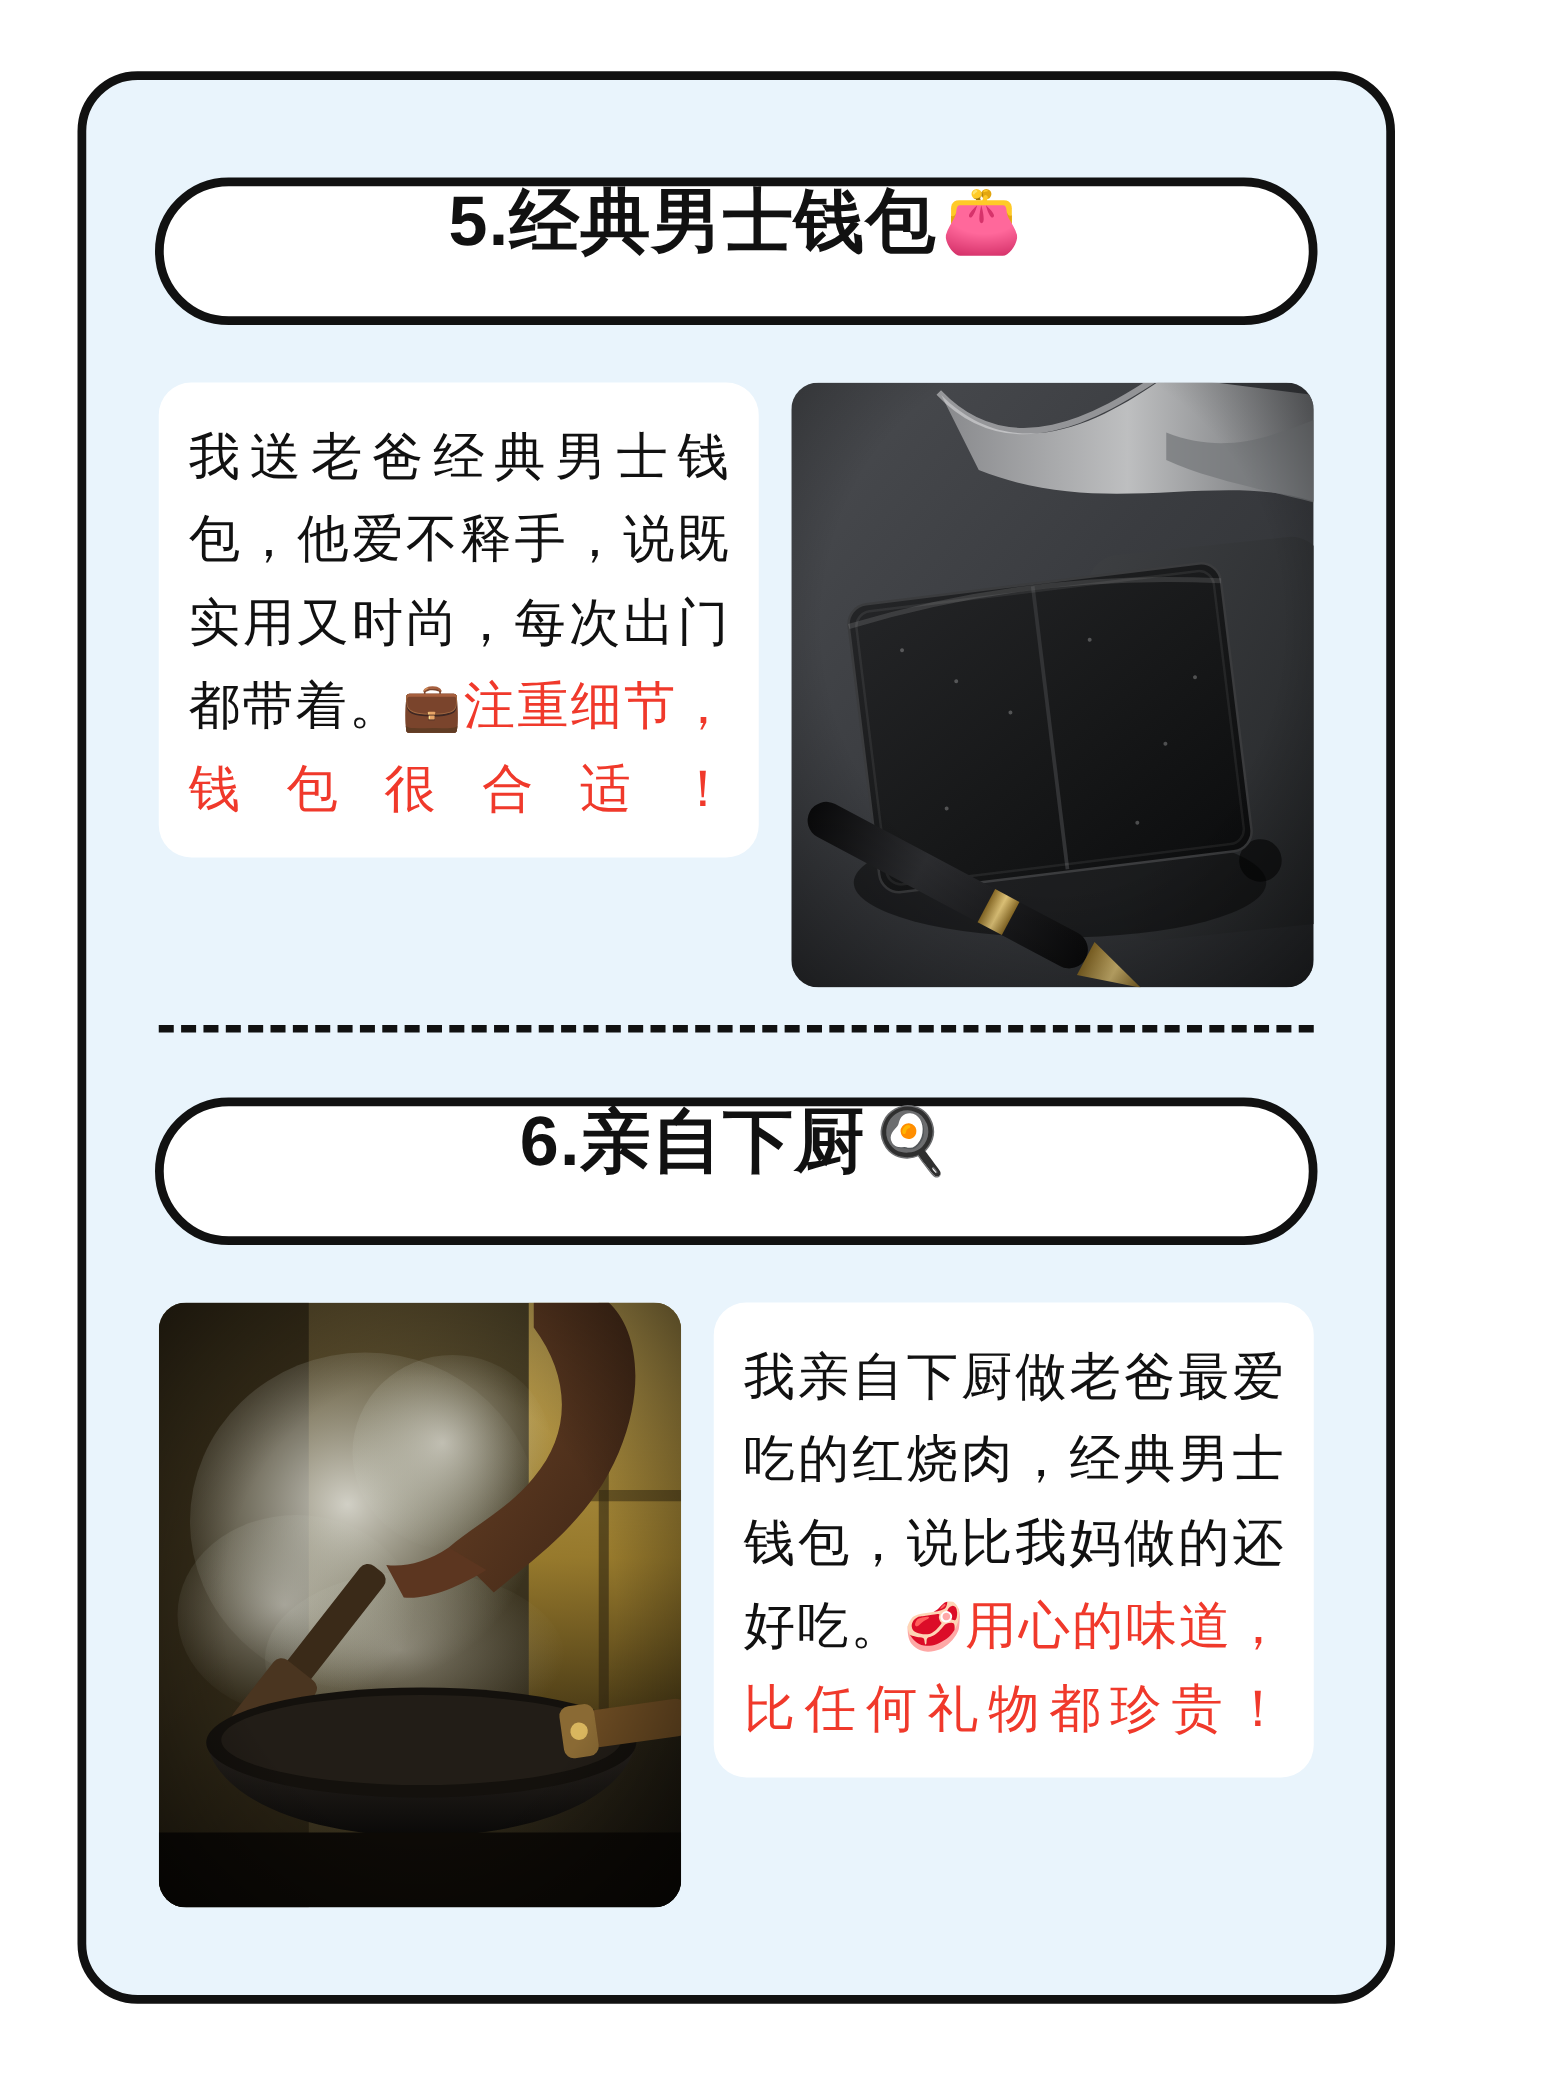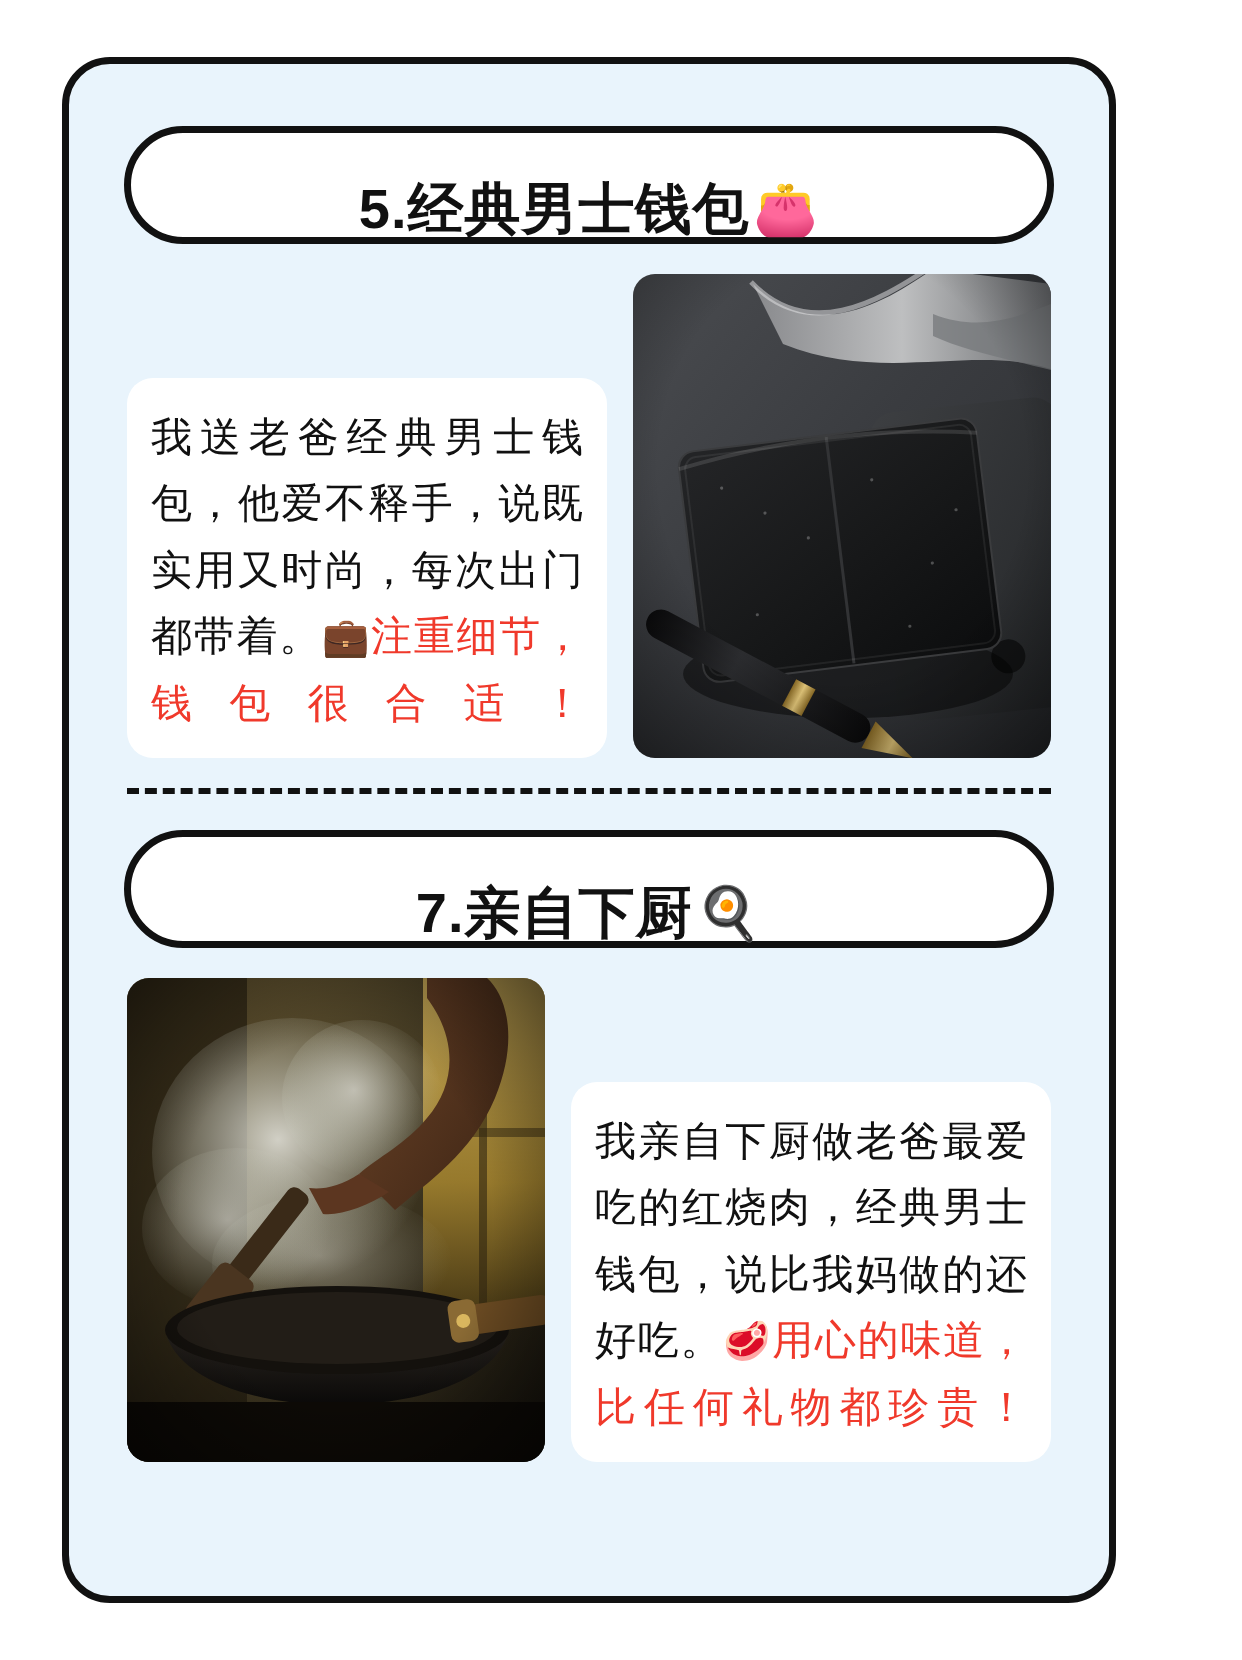--- a/index.html
+++ b/index.html
@@ -22,29 +22,29 @@
     height: 1546px;
     background: #e9f4fc;
     border: 7px solid #111111;
     border-radius: 48px;
     box-sizing: border-box;
     padding: 0;
   }
 
   
   .pill {
-    margin: 0 auto;
+    margin: 16px auto;
     width: 930px;
     height: 118px;
     background: #ffffff;
     border: 7px solid #111111;
     border-radius: 60px;
     box-sizing: border-box;
     display: flex;
-    align-items: flex-end;
+    align-items: flex-start;
     justify-content: center;
   }
   .pill-text {
     font-size: 56px;
     font-weight: bold;
     color: #111111;
     letter-spacing: 1px;
     line-height: 1;
     white-space: nowrap;
     display: flex;
@@ -55,21 +55,21 @@
     font-size: 52px;
     line-height: 1;
   }
 
   
   .block {
     display: flex;
     box-sizing: border-box;
     padding: 0 58px;
     gap: 26px;
-    align-items: flex-end;
+    align-items: flex-start;
   }
 
   .textcard {
     background: #ffffff;
     border-radius: 26px;
     box-sizing: border-box;
     padding: 26px 24px 22px 24px;
     width: 502px;
   }
   .textcard p {
@@ -210,21 +210,21 @@
       </svg>
     </div>
   </div>
 
   <hr class="divider">
 
   <div class="sp-before-pill2"></div>
 
   <div class="pill">
     <div class="pill-text">
-      <span>7.亲自下厨</span>
+      <span>6.亲自下厨</span>
       <span class="pill-emoji">🍳</span>
     </div>
   </div>
 
   <div class="sp-after-pill2"></div>
 
   <div class="block">
     <div class="photo">
       <svg viewBox="0 0 418 484" preserveAspectRatio="xMidYMid slice" aria-hidden="true">
         <defs>

